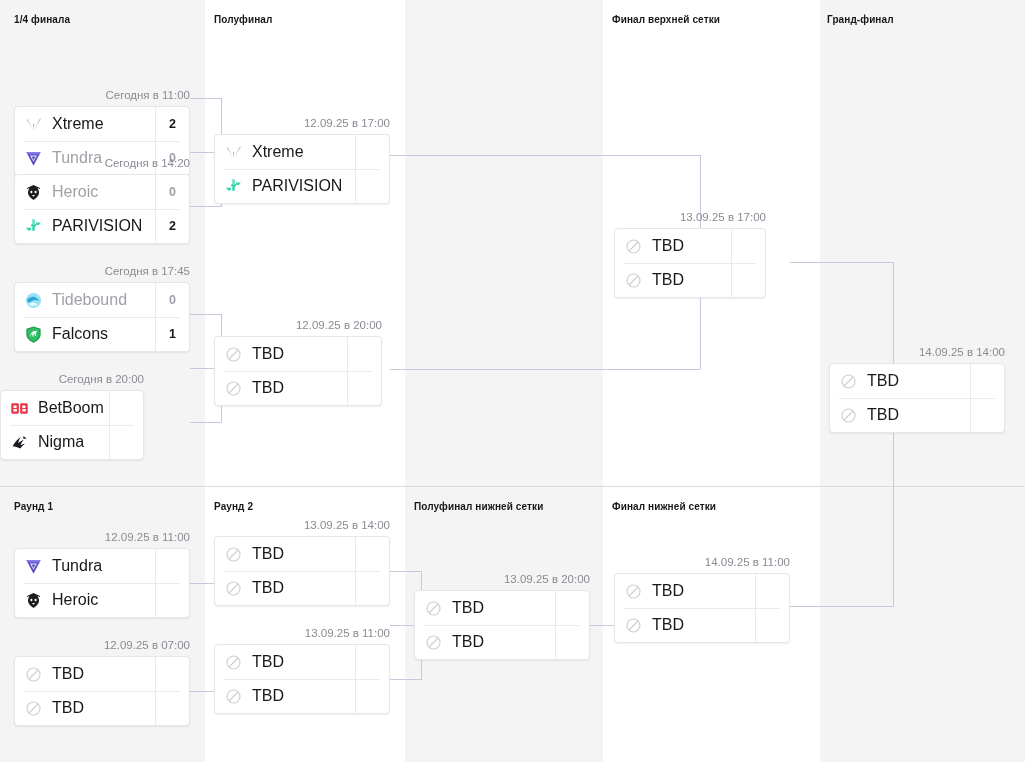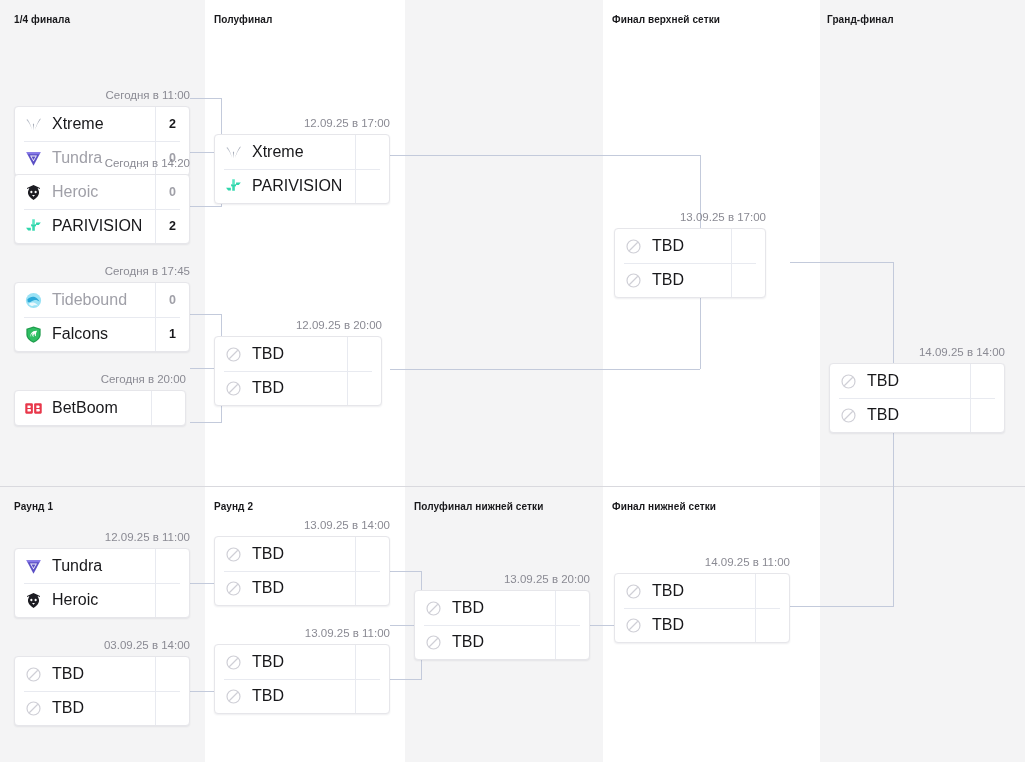--- a/index.html
+++ b/index.html
@@ -212,31 +212,39 @@
             <svg class="logo" viewBox="0 0 24 24" xmlns="http://www.w3.org/2000/svg">
               <path d="M12 1.8 L21 4.6 V12 C21 16.6 17.2 20.2 12 22.4 C6.8 20.2 3 16.6 3 12 V4.6 Z" fill="#1e9b4b"></path>
               <path d="M12 3.4 L19.5 5.7 V12 C19.5 15.8 16.3 18.9 12 20.8 C7.7 18.9 4.5 15.8 4.5 12 V5.7 Z" fill="#2fbe63"></path>
               <path d="M16.6 7.2 C13.6 7 10.6 8 9 10.4 C7.8 12.2 8 14.2 9.4 15.6 C8.2 13.4 9 11.2 11 10 C9.6 12.2 10.4 14.4 12.6 15.4 C11.2 13.6 11.8 11.8 13.6 10.6 C12.8 12.4 13.8 13.8 15.4 14.2 C14.4 12.4 15.2 10 16.6 7.2 Z" fill="#ffffff"></path>
             </svg>
             <span class="tname">Falcons</span>
             <span class="score">1</span>
           </div>
         </div>
       </div>
-      <div class="match" style="left: 14px; top: 390px; width: 172px;">
+      <div class="match" style="left: 0; top: 390px; width: 144px;">
         <div class="match-time">Сегодня в 20:00</div>
         <div class="card">
           <div class="row">
             <svg class="logo" viewBox="0 0 24 24" xmlns="http://www.w3.org/2000/svg">
               <rect x="1.6" y="5.4" width="9.6" height="13.2" rx="1.4" fill="#e8374a"></rect>
               <rect x="12.8" y="5.4" width="9.6" height="13.2" rx="1.4" fill="#e8374a"></rect>
               <path d="M4.4 8.2 H7.6 A1.7 1.7 0 0 1 7.6 11.3 H4.4 Z M4.4 12.7 H7.9 A1.75 1.75 0 0 1 7.9 15.9 H4.4 Z" fill="#ffffff"></path>
               <path d="M15.6 8.2 H18.8 A1.7 1.7 0 0 1 18.8 11.3 H15.6 Z M15.6 12.7 H19.1 A1.75 1.75 0 0 1 19.1 15.9 H15.6 Z" fill="#ffffff"></path>
             </svg>
             <span class="tname">BetBoom</span>
+            <span class="score"></span>
+          </div>
+          <div class="row">
+            <svg class="logo" viewBox="0 0 24 24" xmlns="http://www.w3.org/2000/svg">
+              <path d="M3.2 16.8 C5.6 12.4 9 8.4 13.6 5.2 C12 7.8 10.8 10.4 10.2 13 C12 11.2 14.4 9.6 17.2 8.4 C15.4 10.6 14 13 13.2 15.6 C15 14.6 16.9 13.9 18.9 13.6 C16.4 15.4 14.4 17.4 13 19.6 C10 18 6.6 17.2 3.2 16.8 Z" fill="#1c1c22"></path>
+              <path d="M16.9 4.2 C18.6 4.8 19.9 6 20.6 7.6 C19.2 6.9 17.9 6.7 16.5 6.9 Z" fill="#1c1c22"></path>
+            </svg>
+            <span class="tname">Nigma</span>
             <span class="score"></span>
           </div>
         </div>
       </div>
       <div class="match" style="left: 214px; top: 120px; width: 176px; margin-top: 14px;">
         <div class="match-time">12.09.25 в 17:00</div>
         <div class="card">
           <div class="row">
             <svg class="logo" viewBox="0 0 24 24" xmlns="http://www.w3.org/2000/svg">
               <path d="M3 6 C6 9 8.5 13 10 19 C9 13.5 7 9 4.5 5.5 Z" fill="#b9bec9"></path>
@@ -341,21 +349,21 @@
               <ellipse cx="9.3" cy="11.4" rx="1.35" ry="1.7" fill="#ffffff"></ellipse>
               <ellipse cx="14.7" cy="11.4" rx="1.35" ry="1.7" fill="#ffffff"></ellipse>
               <path d="M10.1 15.2 H13.9 L12 17.4 Z" fill="#ffffff"></path>
             </svg>
             <span class="tname">Heroic</span>
             <span class="score"></span>
           </div>
         </div>
       </div>
       <div class="match" style="left: 14px; top: 656px; width: 176px;">
-        <div class="match-time">03.09.25 в 14:00</div>
+        <div class="match-time">12.09.25 в 07:00</div>
         <div class="card">
           <div class="row">
             <svg class="logo" viewBox="0 0 24 24" xmlns="http://www.w3.org/2000/svg">
               <circle cx="12" cy="12" r="8.2" fill="none" stroke="#cfcfd6" stroke-width="1.5"></circle>
               <line x1="6.6" y1="17.4" x2="17.4" y2="6.6" stroke="#cfcfd6" stroke-width="1.5"></line>
             </svg>
             <span class="tname">TBD</span>
             <span class="score"></span>
           </div>
           <div class="row">

